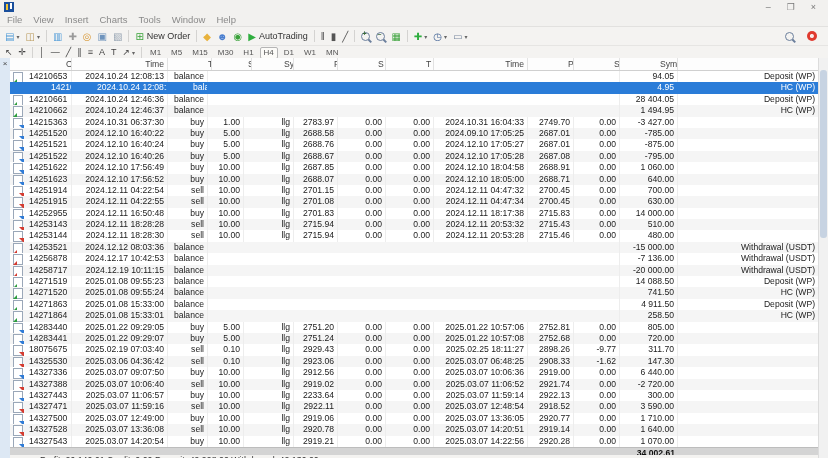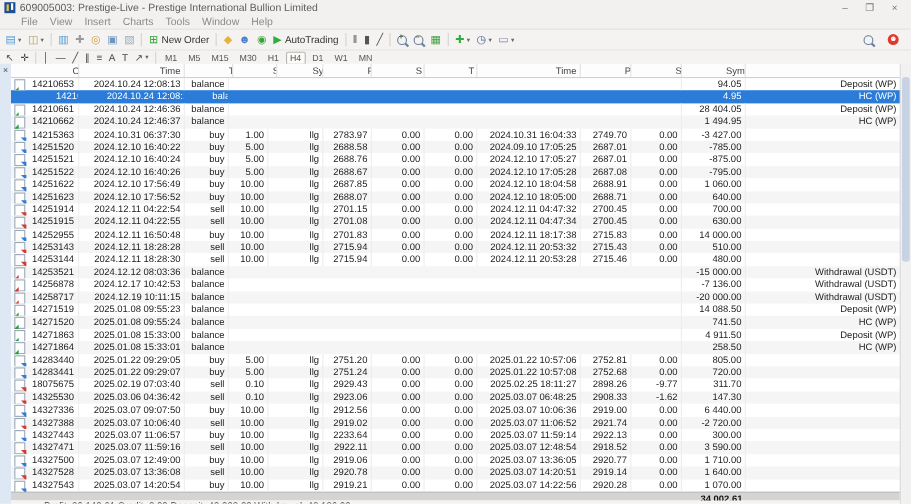--- a/index.html
+++ b/index.html
@@ -7,21 +7,21 @@
        font-family:"Liberation Sans","DejaVu Sans",sans-serif;position:relative;
        -webkit-font-smoothing:antialiased;}
   
   .titlebar{height:14px;display:flex;align-items:center;padding:0 4px;background:#f2f1ef;}
   .appicon{width:10px;height:10px;background:#1a4f9c;display:inline-block;margin-right:4px;position:relative;flex:none;}
   .appicon::after{content:"";position:absolute;left:2px;top:2px;width:2px;height:6px;background:#f4c430;box-shadow:4px -1px 0 #ffffff;}
   .title-text{font-size:9.5px;color:#5d5d5d;white-space:nowrap;overflow:hidden;}
   .wincontrols{margin-left:auto;display:flex;gap:16px;padding-right:8px;}
   .wincontrols span{font-size:9px;color:#777;line-height:10px;cursor:default;}
   
-  .menubar{height:12px;display:flex;align-items:center;gap:11px;padding-left:19px;background:#f2f1ef;}
+  .menubar{height:12px;display:flex;gap:11px;padding-left:7px;background:#f2f1ef;}
   .menu-item{font-size:9.5px;color:#8a8a8a;}
   
   .tb1{height:18px;display:flex;align-items:center;background:#f4f3f1;border-top:1px solid #e2e1df;padding-left:2px;}
   .tb2{height:13px;display:flex;align-items:center;background:#f4f3f1;border-top:1px solid #e6e5e3;border-bottom:1px solid #c9c9c9;padding-left:2px;}
   .sep{width:1px;height:12px;background:#d4d3d1;margin:0 3px;flex:none;}
   .tbico{display:inline-flex;align-items:center;height:15px;padding:0 2px;margin:0 1px;border-radius:2px;}
   .tbico .g{font-size:10px;line-height:15px;}
   .tbico .lbl{font-size:9px;color:#333;margin-left:3px;white-space:nowrap;}
   .tbico .dd{font-size:6px;color:#666;margin-left:2px;}
   .tb2 .tbico{height:11px;}
@@ -59,21 +59,20 @@
   .rowico.sell::after{right:-2px;bottom:-2px;border-width:0 5px 5px 0;border-color:transparent #d43b30 transparent transparent;}
   .summary{height:7px;background:#d4d4d4;border-top:1px solid #bdbdbd;overflow:hidden;}
   .summary .c{font-size:8.6px;font-weight:bold;color:#111;line-height:10px;padding:0 3px;}
   .statusline{height:12px;font-size:8.8px;color:#333;padding-left:30px;line-height:11px;white-space:nowrap;background:#f4f3f1;}
 </style>
 </head>
 <body>
 
 <div class="titlebar">
   <span class="appicon"></span>
-  <span class="title-text">609005003: Prestige-Live - Prestige International Bullion Limited</span>
   <span class="wincontrols">
       <span>–</span>
       <span>❐</span>
       <span>×</span>
     </span>
 </div>
 
 <div class="menubar">
     <span class="menu-item">File</span>
     <span class="menu-item">View</span>

